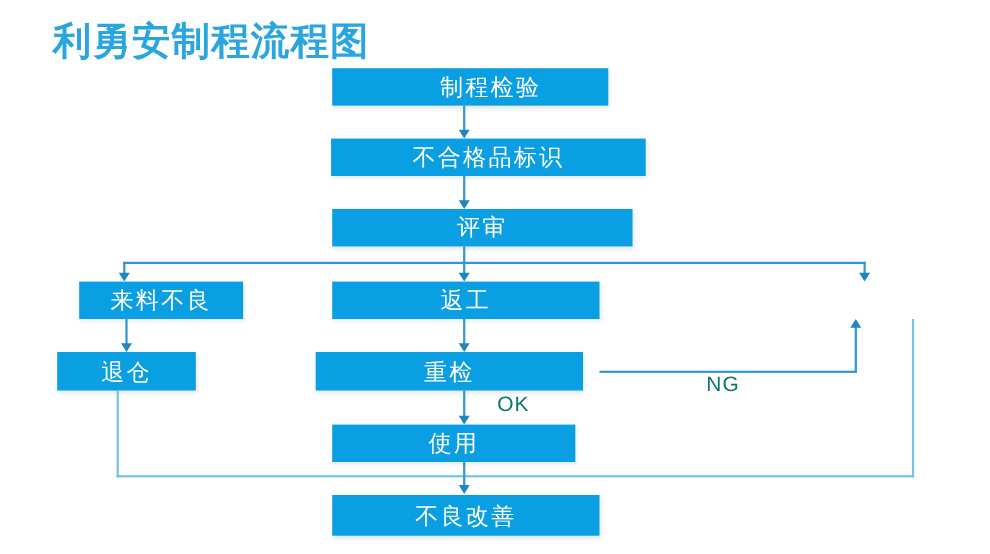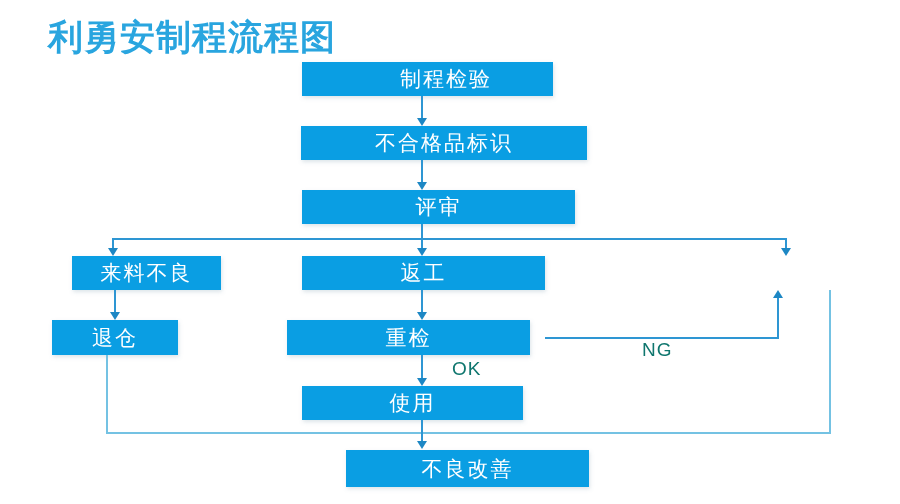--- a/index.html
+++ b/index.html
@@ -41,21 +41,21 @@
 <div class="canvas">
 
   <h1 class="title">利勇安制程流程图</h1>
 
   <div class="box" style="left:302px;top:62px;width:214px;height:34px;padding-left:37px;">制程检验</div>
   <div class="box" style="left:301px;top:126px;width:286px;height:34px;">不合格品标识</div>
   <div class="box" style="left:302px;top:190px;width:273px;height:34px;">评审</div>
   <div class="box" style="left:302px;top:256px;width:243px;height:34px;">返工</div>
   <div class="box" style="left:287px;top:320px;width:243px;height:35px;">重检</div>
   <div class="box" style="left:302px;top:386px;width:221px;height:34px;">使用</div>
-  <div class="box" style="left:302px;top:450px;width:243px;height:37px;margin-left:44px;">不良改善</div>
+  <div class="box" style="left:302px;top:450px;width:243px;height:37px;">不良改善</div>
 
   <div class="box" style="left:52px;top:256px;width:149px;height:34px;margin-left:20px;">来料不良</div>
   <div class="box" style="left:52px;top:320px;width:126px;height:35px;">退仓</div>
 
 
   <div class="vline" style="left:421px;top:96px;height:23px;"></div>
   <div class="arrow-down" style="left:417px;top:118px;"></div>
 
   <div class="vline" style="left:421px;top:160px;height:23px;"></div>
   <div class="arrow-down" style="left:417px;top:182px;"></div>

